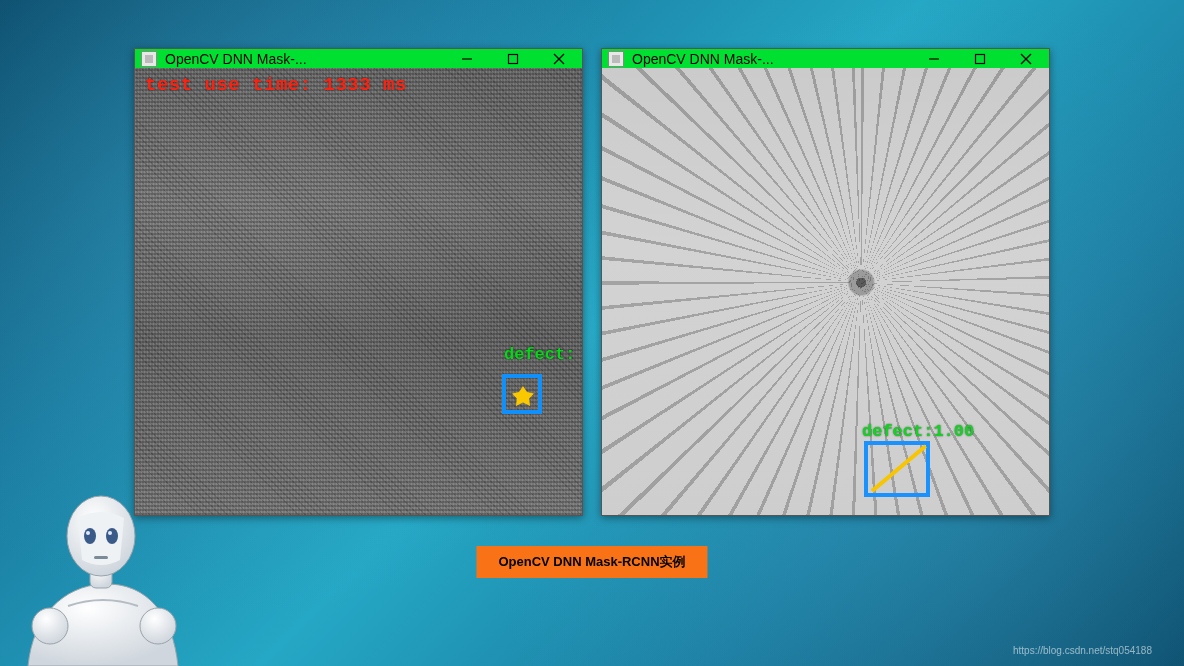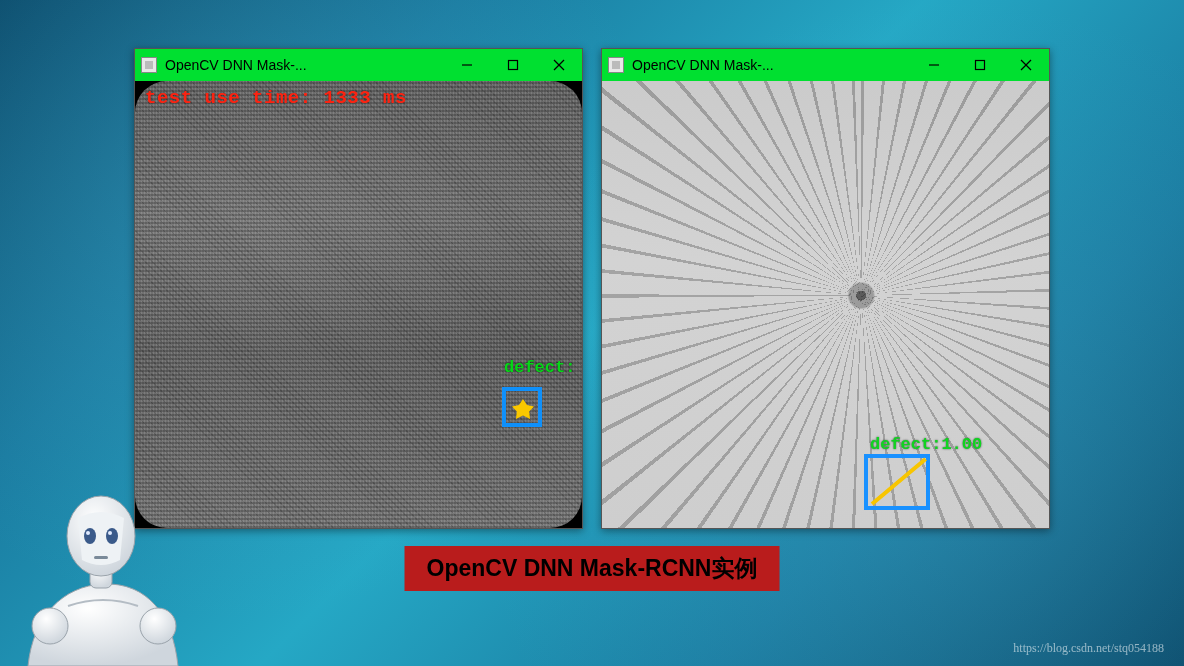--- a/index.html
+++ b/index.html
@@ -6,38 +6,37 @@
   html, body { width: 1184px; height: 666px; overflow: hidden; font-family: "Segoe UI", Arial, sans-serif; }
   body {
     background:
       radial-gradient(circle at 20% 30%, rgba(90,190,220,0.25), transparent 40%),
       radial-gradient(circle at 80% 70%, rgba(90,190,220,0.22), transparent 45%),
       linear-gradient(135deg, #0a4a6a 0%, #1a7ba0 25%, #25a8c5 50%, #1a7ba0 75%, #0a4a6a 100%);
     position: relative;
   }
   .windows-wrap { position: absolute; top: 48px; left: 0; right: 0; display: flex; justify-content: center; gap: 18px; }
   .app-window { width: 449px; border: 1px solid #555; background: #000; box-shadow: 0 2px 8px rgba(0,0,0,0.4); }
-  .titlebar { height: 32px; background: #00e030; display: flex; align-items: center; padding-left: 6px; }
+  .titlebar { height: 19px; background: #00e030; display: flex; align-items: center; padding-left: 6px; }
   .titlebar-icon { width: 16px; height: 16px; background: #e8e8e8; border: 1px solid #888; margin-right: 8px; position: relative; }
   .titlebar-icon::after { content:""; position:absolute; inset:3px; background:#bbb; }
   .titlebar-text { font-size: 14px; color: #000; flex: 0 0 auto; }
   .titlebar-spacer { flex: 1; }
   .win-btn { width: 46px; height: 32px; display: flex; align-items: center; justify-content: center; cursor: pointer; }
   .win-btn svg { stroke: #000; stroke-width: 1.2; fill: none; }
   .content { position: relative; width: 447px; height: 447px; }
   
   .tex-noise {
     background:
       repeating-linear-gradient(0deg, rgba(0,0,0,0.18) 0 2px, transparent 2px 4px),
       repeating-linear-gradient(90deg, rgba(255,255,255,0.10) 0 1px, transparent 1px 3px),
       repeating-linear-gradient(45deg, rgba(0,0,0,0.12) 0 1px, transparent 1px 5px),
       radial-gradient(circle at 30% 40%, rgba(255,255,255,0.06), transparent 60%),
       linear-gradient(180deg, #6d6d6d, #7a7a7a 30%, #6a6a6a 60%, #7c7c7c);
     filter: contrast(1.15) brightness(0.98);
-    border-radius: 32px;
   }
   .tex-star {
     background:
       repeating-conic-gradient(from 0deg at 58% 48%,
         rgba(0,0,0,0.22) 0deg 0.8deg, rgba(0,0,0,0) 0.8deg 5.5deg),
       radial-gradient(circle at 58% 48%, rgba(0,0,0,0.55) 0 5px, rgba(0,0,0,0.25) 5px 12px, transparent 14px),
       linear-gradient(180deg, #c7c7c7, #cfcfcf 40%, #cacaca);
     filter: contrast(1.05);
   }
   .overlay-text {
@@ -50,28 +49,28 @@
     position: absolute; color: #15d025;
     font-family: "Courier New", monospace; font-size: 17px; font-weight: bold;
     text-shadow: 0 0 2px rgba(0,0,0,0.6);
     white-space: nowrap;
   }
   .det-box { position: absolute; border: 4px solid #1e90ff; }
   .det-fill-yellow { position: absolute; background: #f2c200; }
   .det-diag { position: absolute; background: #f2c200; }
   .caption-banner {
     position: absolute; left: 50%; transform: translateX(-50%);
-    top: 546px; background: #b91c1c; color: #000;
-    font-size: 23px; font-weight: bold; padding: 7px 22px;
+    top: 546px; background: #f97316; color: #000;
+    font-size: 13px; font-weight: bold; padding: 7px 22px;
     font-family: Arial, "Microsoft YaHei", sans-serif;
   }
   .watermark {
-    position: absolute; right: 20px; bottom: 10px;
-    color: rgba(255,255,255,0.55); font-size: 12px;
-    font-family: Liberation Serif, serif;
+    position: absolute; right: 32px; bottom: 10px;
+    color: rgba(255,255,255,0.55); font-size: 10px;
+    font-family: Liberation Sans, sans-serif;
   }
   
   .mascot { position: absolute; left: 8px; bottom: 0; width: 180px; height: 200px; }
   .mascot svg { width: 100%; height: 100%; }
 </style>
 </head>
 <body>
 
 <div class="windows-wrap">
 
@@ -122,21 +121,21 @@
           </svg>
       </div>
       <div class="win-btn">
         <svg width="12" height="12">
             <line x1="1" y1="1" x2="11" y2="11"></line>
             <line x1="11" y1="1" x2="1" y2="11"></line>
           </svg>
       </div>
     </div>
     <div class="content tex-star">
-      <div class="det-label" style="left:260px; top:354px;margin-left:8px;">defect:1.00</div>
+      <div class="det-label" style="left:260px; top:354px;">defect:1.00</div>
       <div class="det-box" style="left:262px; top:373px; width:66px; height:56px;">
         <div class="det-diag" style="left:4px; top:44px; width:70px; height:4px; transform-origin:left center; transform:rotate(-40deg);"></div>
       </div>
     </div>
   </div>
 
 </div>
 
 <div class="caption-banner">OpenCV DNN Mask-RCNN实例</div>
 

